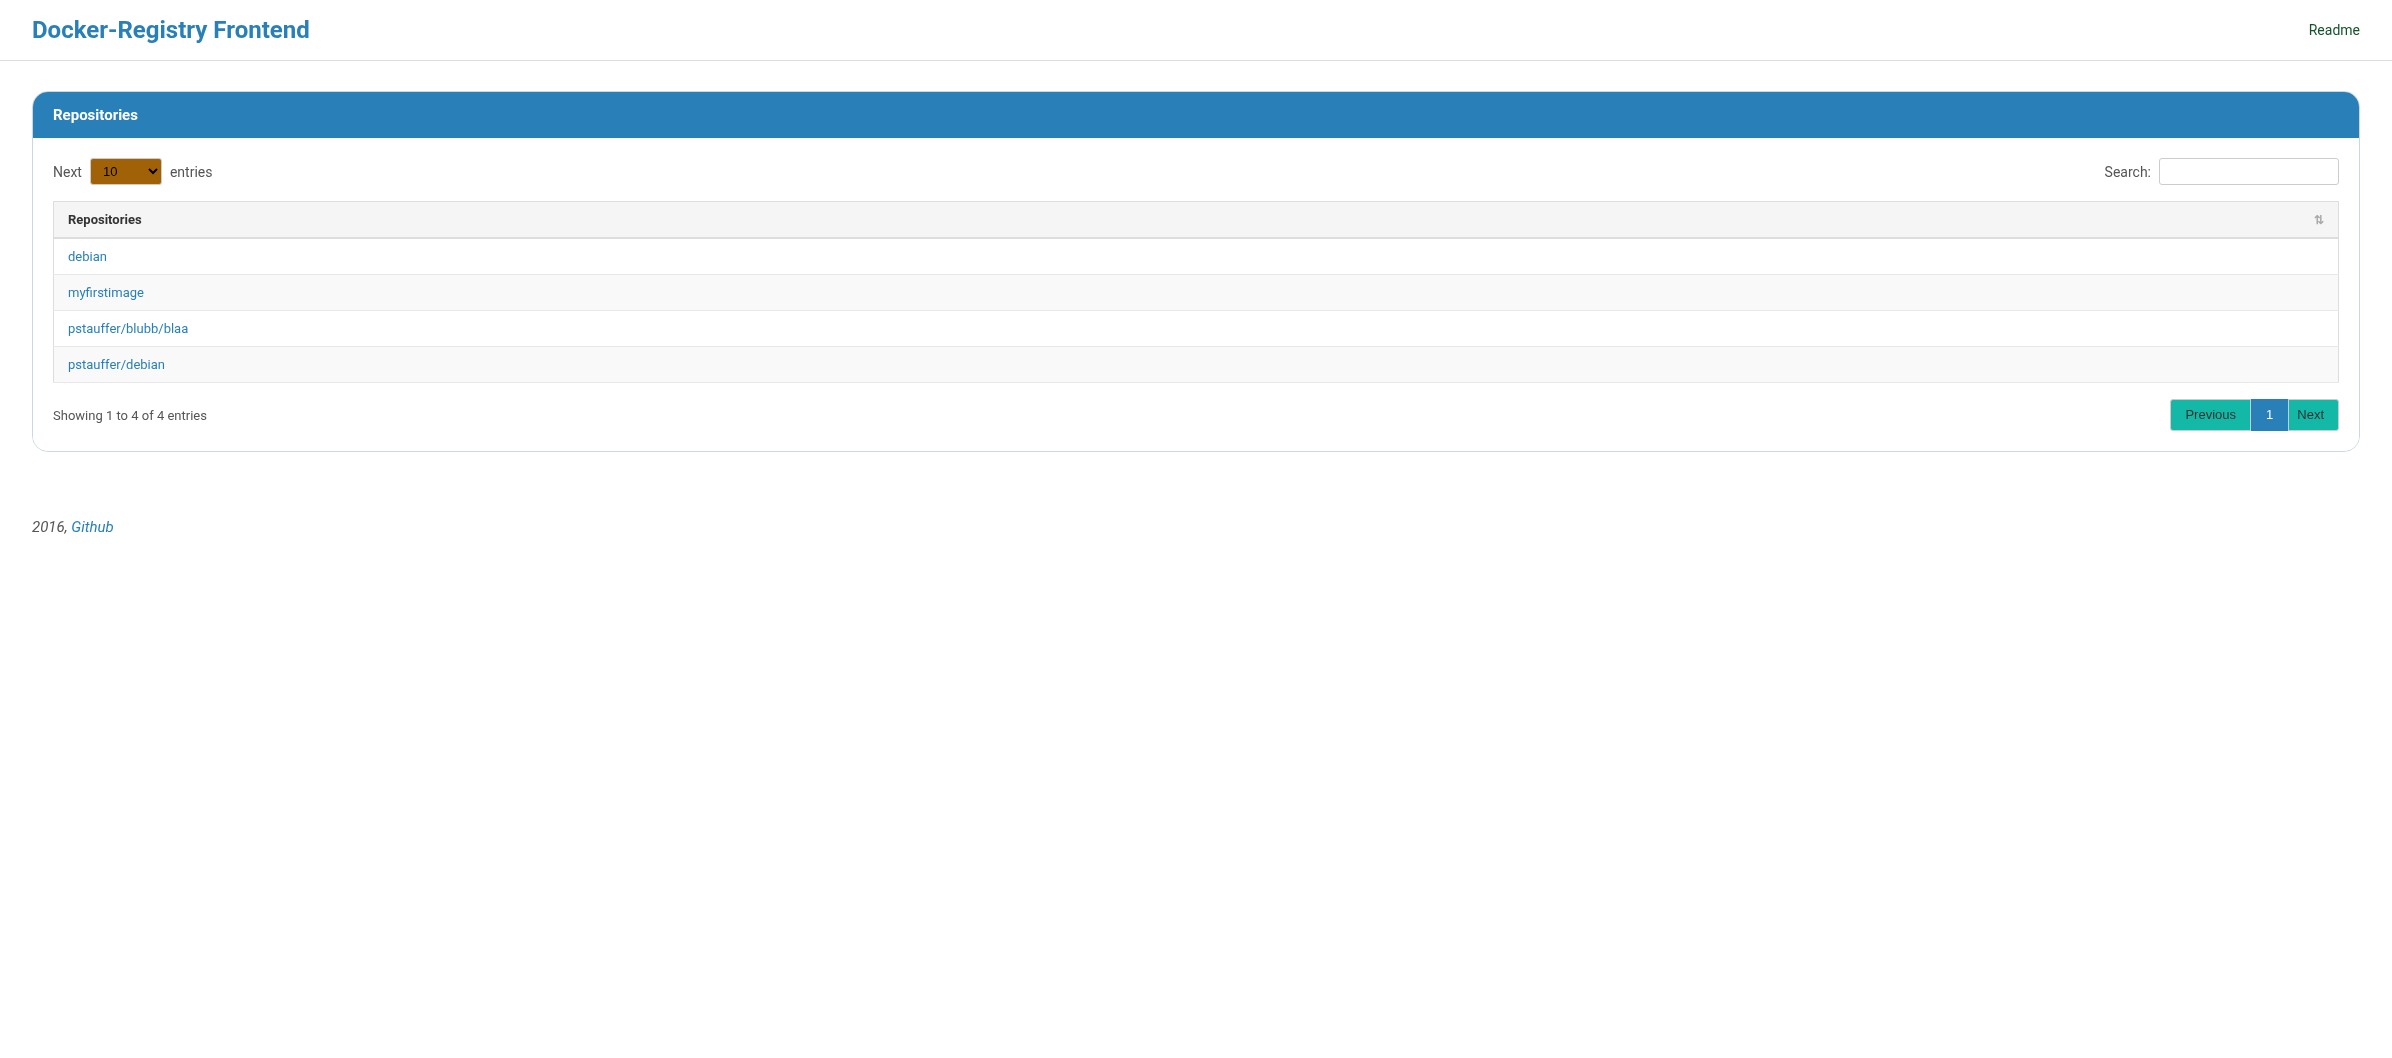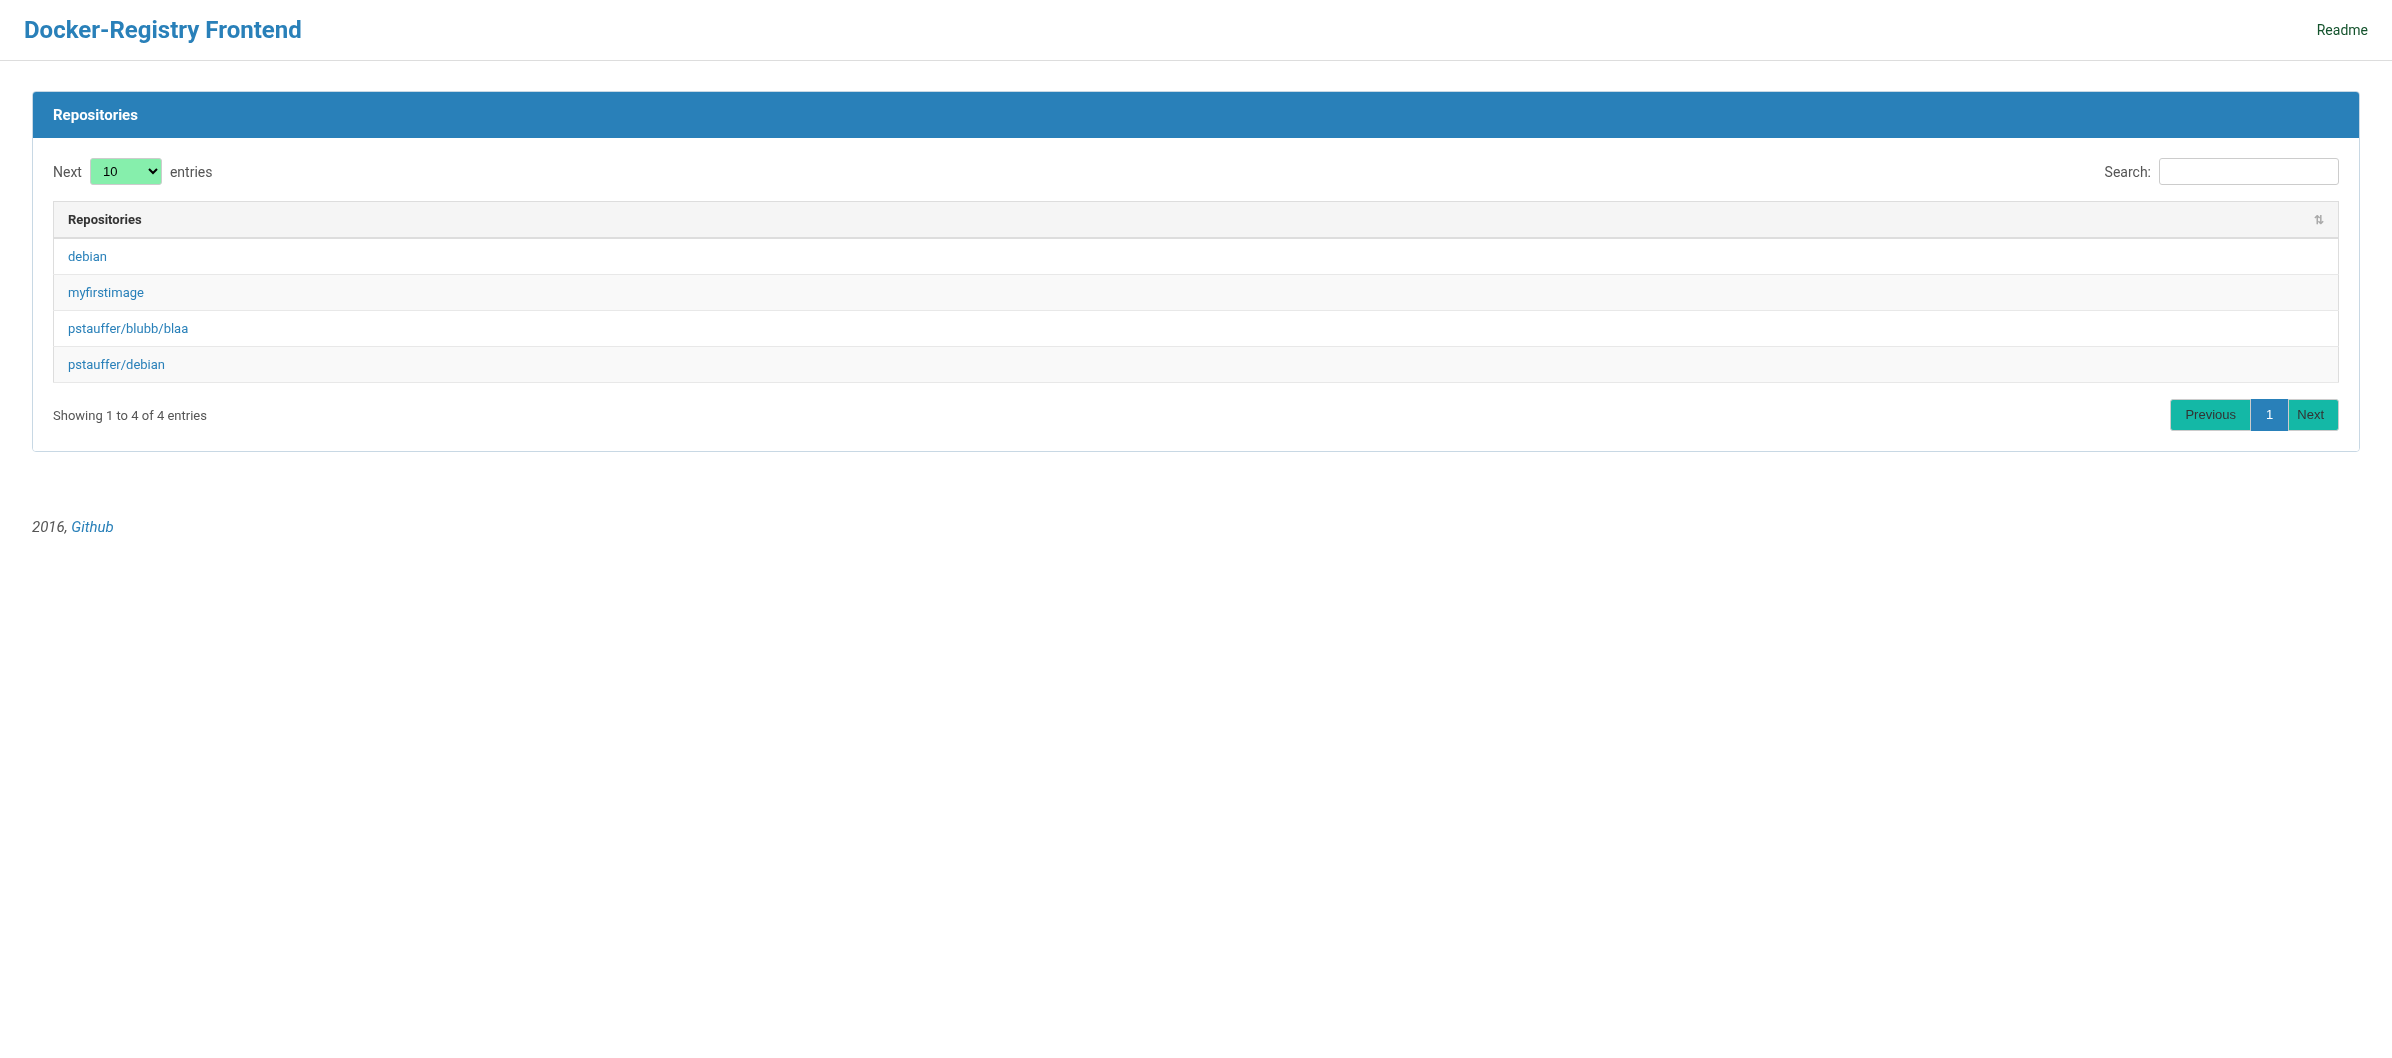--- a/index.html
+++ b/index.html
@@ -12,21 +12,21 @@
       font-family: -apple-system, BlinkMacSystemFont, "Segoe UI", Roboto, "Helvetica Neue", Arial, sans-serif;
       font-size: 14px;
       color: #333;
       background: #fff;
     }
 
     .header {
       display: flex;
       align-items: center;
       justify-content: space-between;
-      padding: 16px 24px;
+      padding: 16px 32px;
       border-bottom: 1px solid #ddd;
     }
 
     .header-title {
       font-size: 24px;
       font-weight: bold;
       color: #2980b9;
     }
 
     .header-readme {
@@ -35,21 +35,21 @@
       text-decoration: none;
       cursor: pointer;
     }
 
     .main-content {
       padding: 30px 32px;
     }
 
     .card {
       border: 1px solid #c8d8e4;
-      border-radius: 4px;
+      border-radius: 16px;
       overflow: hidden;
     }
 
     .card-header {
       background: #2980b9;
       padding: 14px 20px;
     }
 
     .card-header-title {
       color: #fff;
@@ -73,21 +73,21 @@
       display: flex;
       align-items: center;
       gap: 8px;
       color: #555;
     }
 
     .show-entries select {
       padding: 4px 20px 4px 8px;
       border: 1px solid #ccc;
       border-radius: 3px;
-      background: #86efac;
+      background: #a16207;
       font-size: 13px;
       cursor: pointer;
       appearance: auto;
     }
 
     .search-control {
       display: flex;
       align-items: center;
       gap: 8px;
       color: #555;

